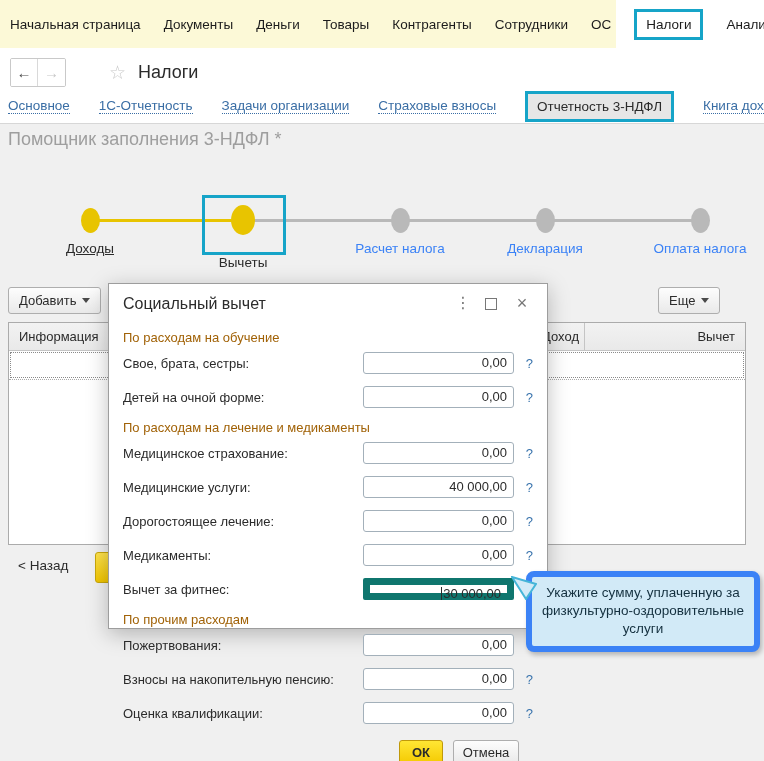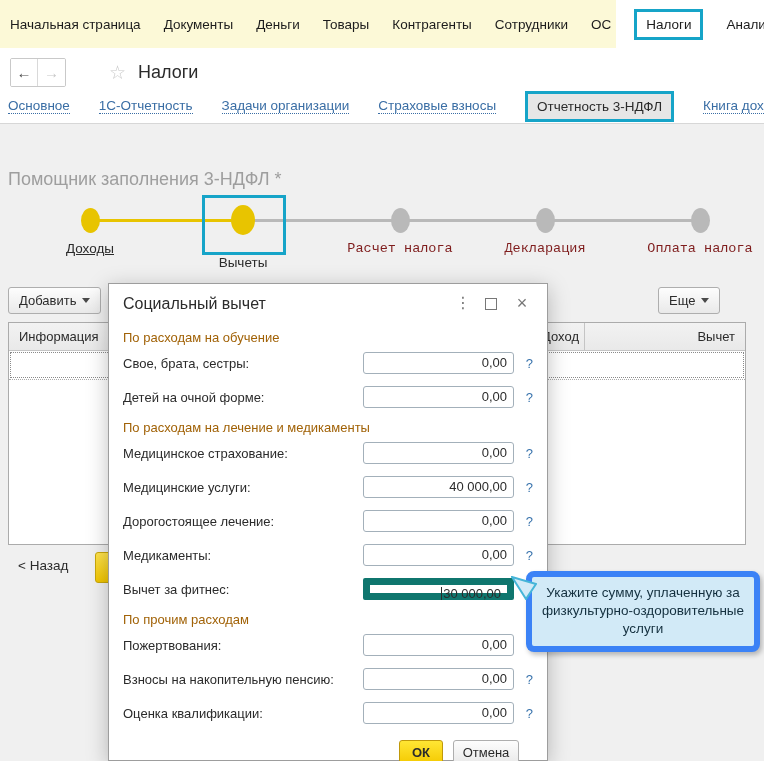--- a/index.html
+++ b/index.html
@@ -23,34 +23,34 @@
   .nav-btn.fwd { color:#c7c7c7; }
   .star { margin-left:43px; font-size:19px; color:#c9c9c9; }
   .sec-title { margin-left:12px; font-size:18px; color:#2b2b2b; font-weight:400; }
   .tabsrow { position:absolute; left:8px; top:40px; width:764px; height:36px;
              display:flex; align-items:center; gap:29px; white-space:nowrap; }
   .tab { font-size:13.5px; color:#3a6ea5; text-decoration:none; border-bottom:1px dotted #3a6ea5; cursor:pointer; }
   .tab.active { color:#2b2b2b; background:#e6e6e6; border:3px solid #16a4c8; padding:5px 9px; }
 
   
   .contentbg { position:absolute; left:0; top:124px; width:764px; height:637px; background:#f0f0f0; }
-  .page-title { position:absolute; left:8px; top:129px; font-size:18px; color:#9e9e9e; font-weight:400;margin-top:40px; }
+  .page-title { position:absolute; left:8px; top:129px; font-size:18px; color:#9e9e9e; font-weight:400; }
 
   
   .step-line { position:absolute; top:219px; height:3px; background:#b9b9b9; }
   .step-line.gray { left:90px; width:610px; }
   .step-line.yellow { left:90px; width:153px; background:#e8c400; }
   .step-dot { position:absolute; border-radius:50%; }
   .dot-done { width:19px; height:25px; background:#e8c400; }
   .dot-active { width:24px; height:30px; background:#e8c400; }
   .dot-pending { width:19px; height:25px; background:#b9b9b9; }
   .step-label { position:absolute; top:241px; width:150px; text-align:center; font-size:13.5px; }
   .lbl-done { color:#2b2b2b; text-decoration:underline; cursor:pointer; }
   .lbl-active { color:#2b2b2b; }
-  .lbl-pending { color:#7f1d1d;font-family:Liberation Mono, monospace; }
+  .lbl-pending { color:#3b82f6; }
   .step-box { position:absolute; left:202px; top:195px; width:84px; height:60px; border:3px solid #16a4c8; }
 
   
   .btn { position:absolute; height:27px; background:linear-gradient(#fdfdfd,#e9e9e9); border:1px solid #aeaeae;
          border-radius:3px; font-size:13px; color:#2b2b2b; padding:0 10px; cursor:pointer;
          display:flex; align-items:center; gap:6px; }
   .caret-down { width:0; height:0; border-left:4px solid transparent; border-right:4px solid transparent;
                 border-top:5px solid #4a4a4a; }
   .btn-add { left:8px; top:287px; }
   .btn-more { left:658px; top:287px; }
@@ -65,21 +65,21 @@
   .gh-vychet { right:10px; }
   .grid-row { position:relative; height:29px; border-bottom:1px dotted #a8a8a8; }
   .row-sel { position:absolute; left:1px; right:1px; top:1px; bottom:1px; border:1px dotted #8a8a8a; }
 
   
   .back-link { position:absolute; left:18px; top:558px; font-size:13.5px; color:#2b2b2b; cursor:pointer; }
   .next-btn-partial { position:absolute; left:95px; top:552px; width:86px; height:31px;
                       background:linear-gradient(#ffe34d,#f2c600); border:1px solid #c9a70a; border-radius:3px; z-index:1; }
 
   
-  .dialog { position:absolute; left:108px; top:283px; width:440px; height:478px; background:#fff;
+  .dialog { position:absolute; left:108px; top:283px; width:440px; height:346px; background:#fff;
             border:1px solid #9d9d9d; box-shadow:0 5px 20px rgba(0,0,0,0.25); z-index:10; }
   .dlg-head { position:relative; height:40px; }
   .dlg-title { position:absolute; left:14px; top:11px; font-size:16px; color:#2b2b2b; }
   .dlg-ctrl { position:absolute; top:9px; color:#777; cursor:pointer; text-align:center; }
   .ctrl-menu { left:346px; font-size:16px; width:16px; }
   .ctrl-max { left:376px; top:14px; width:12px; height:12px; border:1.5px solid #777; }
   .ctrl-close { left:404px; font-size:18px; width:18px; }
   .sec-header { margin:6px 14px 7px; font-size:13px; color:#a16207; }
   .frow { position:relative; display:flex; align-items:center; margin:0 14px 12px; height:22px; }
   .frow label { flex:1; font-size:13px; color:#2b2b2b; }

